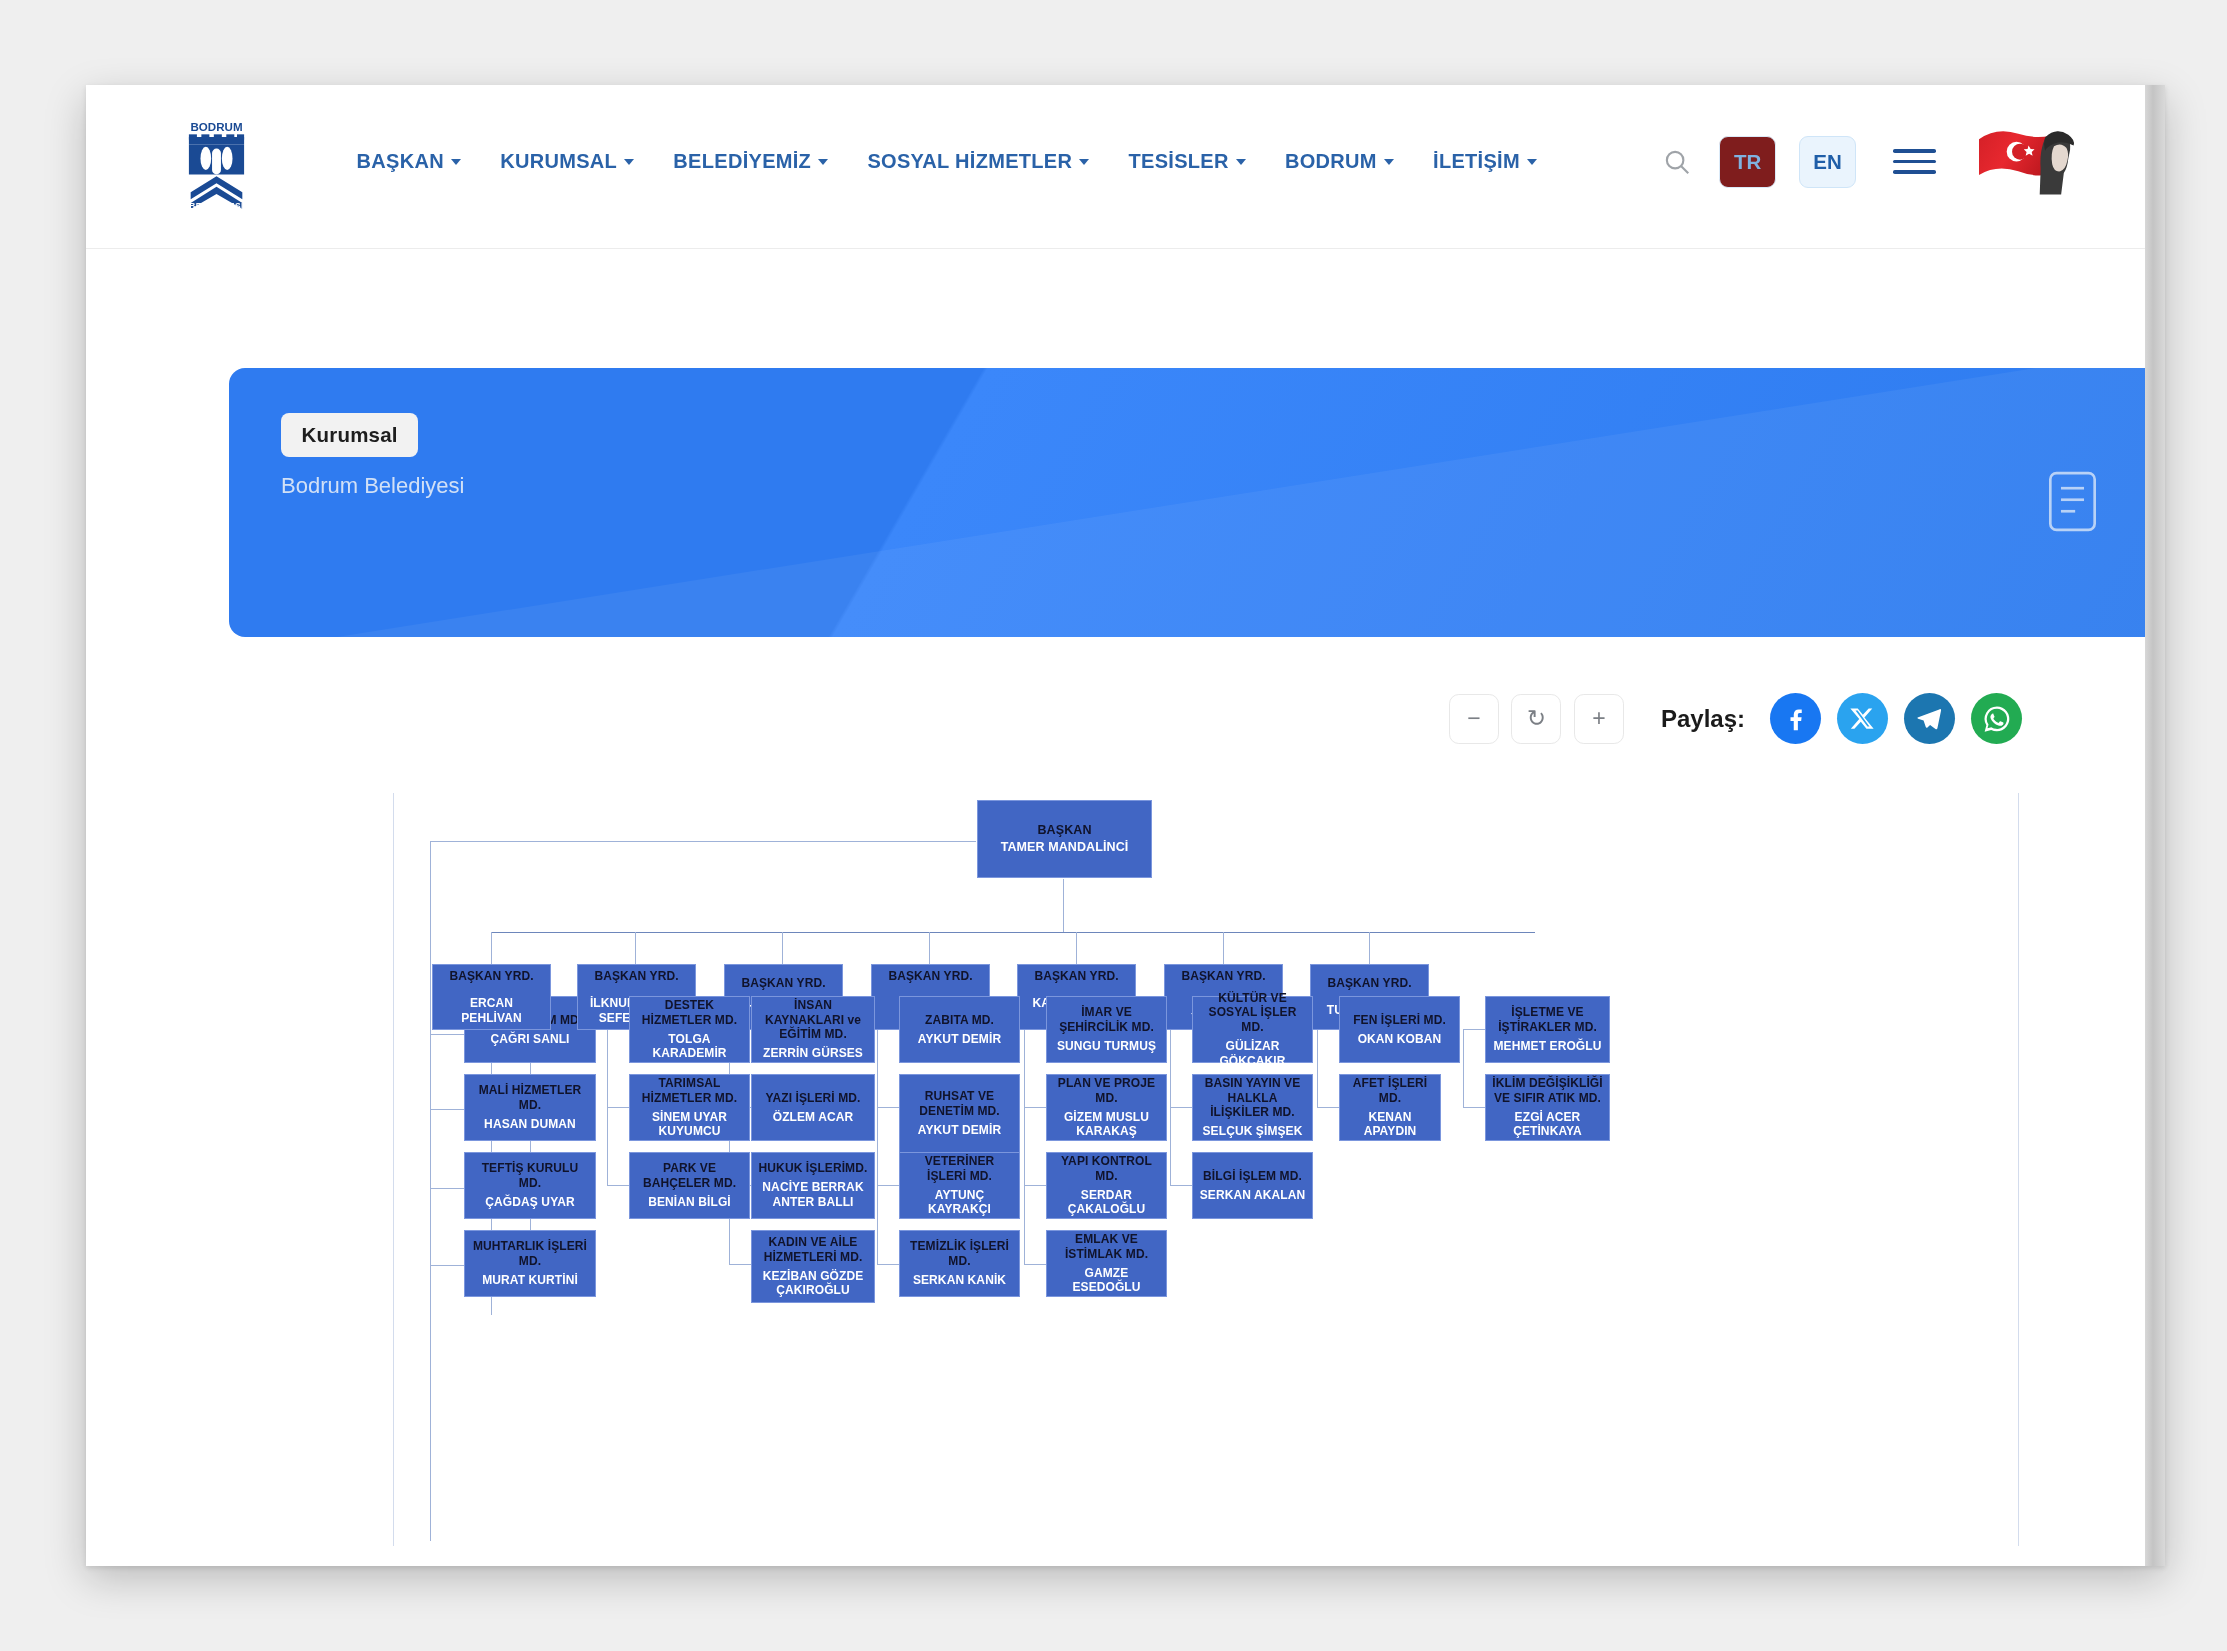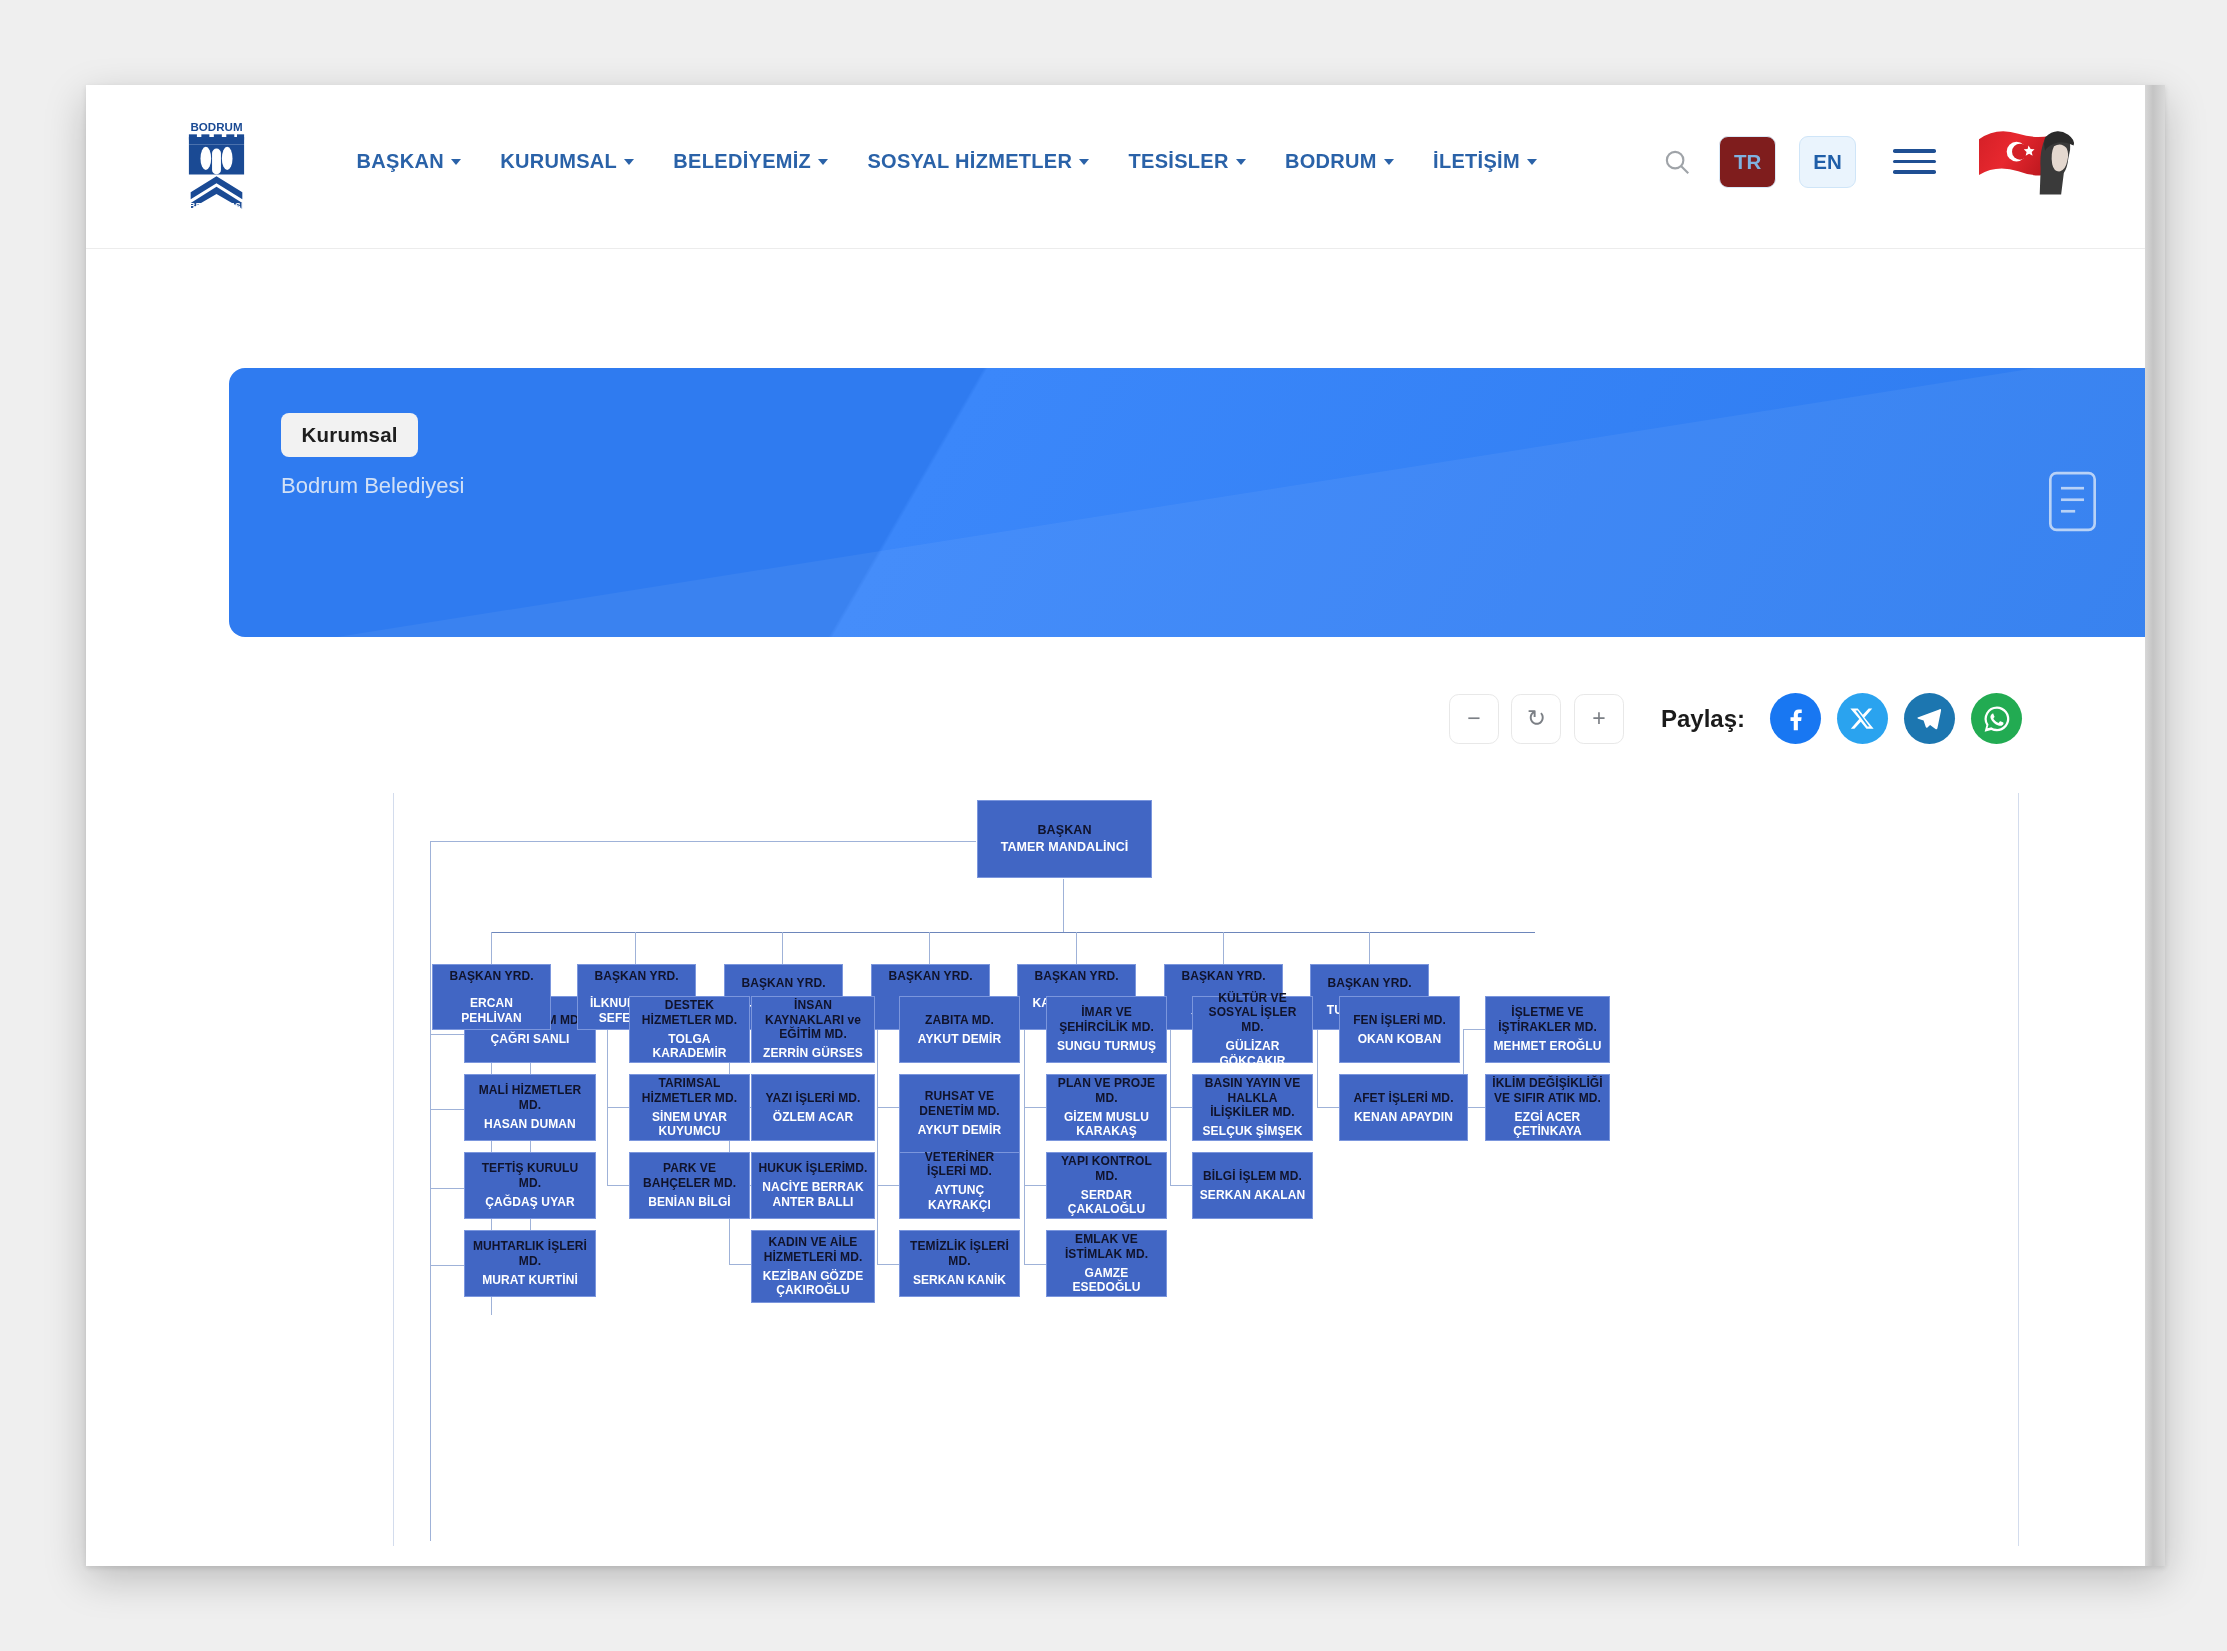--- a/index.html
+++ b/index.html
@@ -571,21 +571,21 @@
     <div class="conn h" style="left:336px; top:471px; width:22px;"></div>
 
     <div class="node" style="left:506px; top:203px; width:121px; height:67px;">
       <div class="t">ZABITA MD.</div>
       <div class="n">AYKUT DEMİR</div>
     </div>
     <div class="node" style="left:506px; top:281px; width:121px; height:79px;">
       <div class="t">RUHSAT VE DENETİM MD.</div>
       <div class="n">AYKUT DEMİR</div>
     </div>
-    <div class="node" style="left:506px; top:359px; width:121px; height:67px;justify-content:flex-end;">
+    <div class="node" style="left:506px; top:359px; width:121px; height:67px;">
       <div class="t">VETERİNER İŞLERİ MD.</div>
       <div class="n">AYTUNÇ KAYRAKÇI</div>
     </div>
     <div class="node" style="left:506px; top:437px; width:121px; height:67px;">
       <div class="t">TEMİZLİK İŞLERİ MD.</div>
       <div class="n">SERKAN KANİK</div>
     </div>
     <div class="conn v" style="left:484px; top:237px; height:234px;"></div>
     <div class="conn h" style="left:484px; top:236px; width:22px;"></div>
     <div class="conn h" style="left:484px; top:314px; width:22px;"></div>
@@ -628,21 +628,21 @@
     </div>
     <div class="conn v" style="left:777px; top:237px; height:156px;"></div>
     <div class="conn h" style="left:777px; top:236px; width:22px;"></div>
     <div class="conn h" style="left:777px; top:314px; width:22px;"></div>
     <div class="conn h" style="left:777px; top:392px; width:22px;"></div>
 
     <div class="node" style="left:946px; top:203px; width:121px; height:67px;">
       <div class="t">FEN İŞLERİ MD.</div>
       <div class="n">OKAN KOBAN</div>
     </div>
-    <div class="node" style="left:946px; top:281px; width:129px; height:67px;">
+    <div class="node" style="left:946px; top:281px; width:102px; height:67px;">
       <div class="t">AFET İŞLERİ MD.</div>
       <div class="n">KENAN APAYDIN</div>
     </div>
     <div class="conn v" style="left:924px; top:237px; height:78px;"></div>
     <div class="conn h" style="left:924px; top:236px; width:22px;"></div>
     <div class="conn h" style="left:924px; top:314px; width:22px;"></div>
 
     <div class="node" style="left:1092px; top:203px; width:125px; height:67px;">
       <div class="t">İŞLETME VE İŞTİRAKLER MD.</div>
       <div class="n">MEHMET EROĞLU</div>

